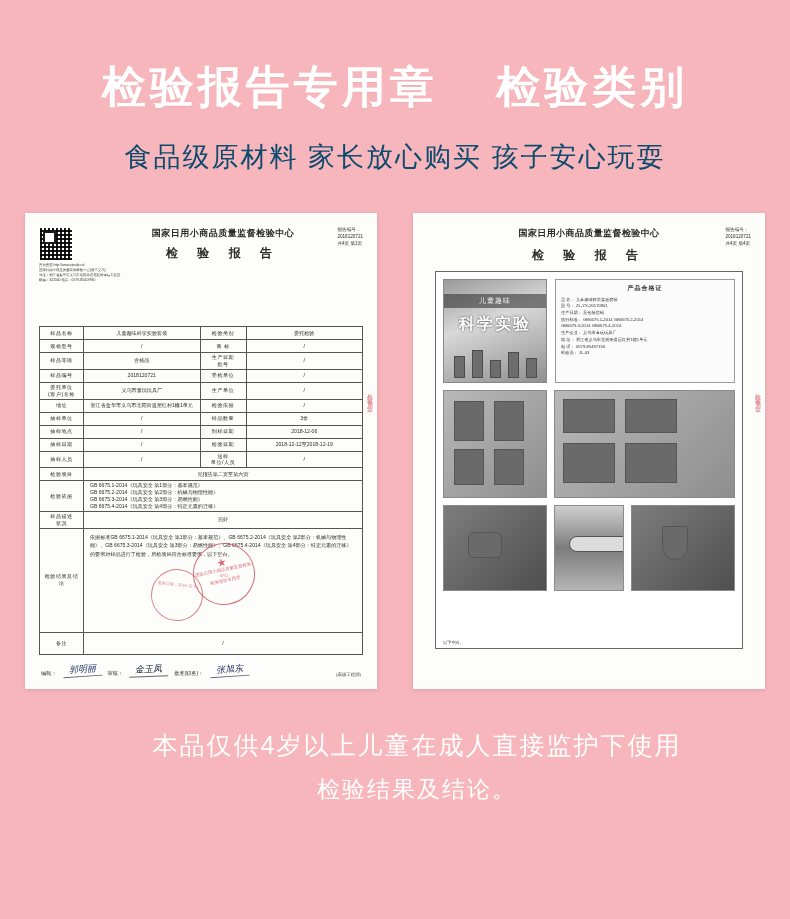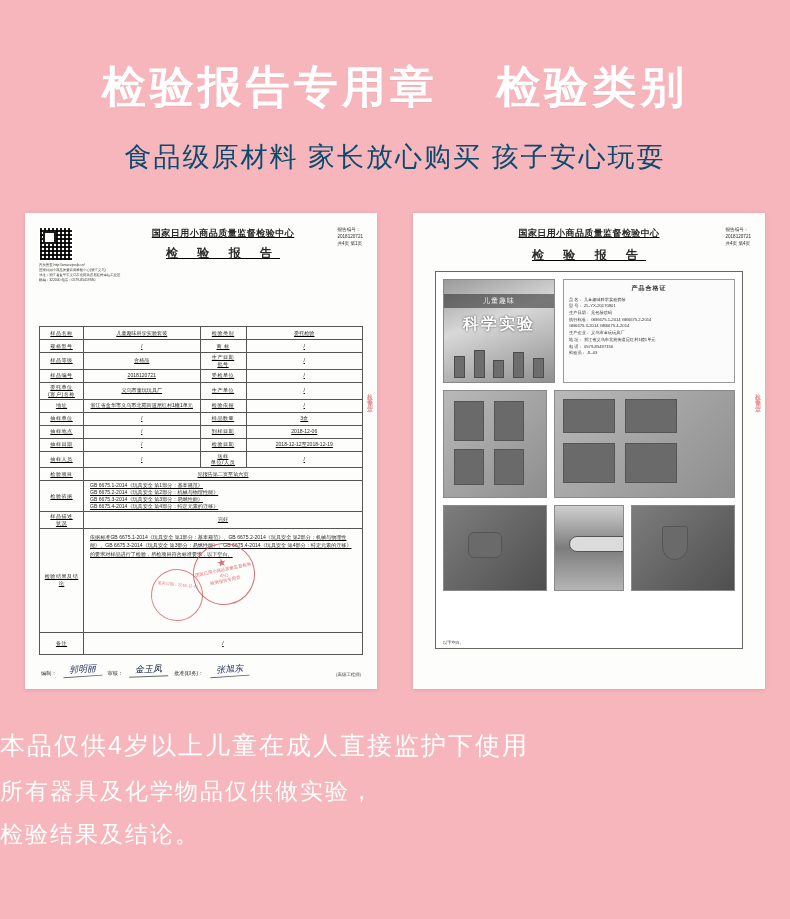--- a/index.html
+++ b/index.html
@@ -27,21 +27,20 @@
     font-size: 27px;
     letter-spacing: 2px;
     margin-top: 22px;
   }
   .docs {
     position: relative;
     margin: 38px auto 0 auto;
     width: 740px;
     display: flex;
     justify-content: space-between;
-    text-decoration: underline;
   }
   .sheet {
     background:#fdfdfb;
     width: 352px;
     height: 476px;
     position: relative;
     box-shadow: 0 1px 4px rgba(120,60,70,0.18);
     padding: 14px 14px 10px 14px;
     font-size: 5.2px;
     color:#2b2b2b;
@@ -144,21 +143,21 @@
     position:absolute; right:14px; top:14px; font-size:4.6px; line-height:1.5;
   }
   .photo-area {
     position:absolute; left: 22px; right: 22px; top: 58px; bottom: 40px;
     border: 0.7px solid #666;
     background:#fff;
     padding: 7px;
   }
   .pa-top { display:flex; gap:8px; height: 104px; }
   .pkg {
-    width: 112px; height: 100%;
+    width: 104px; height: 100%;
     background: linear-gradient(160deg,#9a9a9a,#d8d8d8 40%,#8f8f8f 100%);
     position:relative; overflow:hidden;
     border:0.5px solid #888;
   }
   .pkg .band {
     position:absolute; left:0; right:0; top: 14px; height: 14px;
     background: rgba(40,40,40,.55);
     color:#f2f2f2; font-size: 7px; text-align:center; line-height:14px; letter-spacing:1px;
   }
   .pkg .big {
@@ -194,22 +193,23 @@
   .pa-bot { display:flex; gap:7px; margin-top:7px; height: 86px; }
   .ph.dark { background: linear-gradient(135deg,#7d7d7d,#4f4f4f); }
   .ph.metal { background: linear-gradient(180deg,#cfcfcf,#7c7c7c 50%,#b5b5b5); }
   .blank-note { position:absolute; left:7px; bottom: 3px; font-size:4.2px; color:#444; }
   .r-sideseal {
     position:absolute; right: 3px; top: 176px;
     writing-mode: vertical-rl; color:#d2565f; font-size:6px; letter-spacing:3px; opacity:.8;
   }
   
   .footer {
-    text-align:left; color:#ffffff; margin-top: 40px;
+    text-align:center; color:#ffffff; margin-top: 40px;
     letter-spacing: 2px;
+    margin-left: 44px;
   }
   .footer .l1 { font-size: 25px; }
   .footer .l2 { font-size: 23px; margin-top: 14px;}
   .footer .l3 { font-size: 23px; margin-top: 12px;}
 </style>
 </head>
 <body>
 
 <div class="headline">
   <span>检验报告专用章</span>
@@ -410,15 +410,14 @@
 
       <div class="blank-note">以下空白。</div>
     </div>
 
     <div class="r-sideseal">检验专用章</div>
   </div>
 </div>
 
 <div class="footer">
   <div class="l1">本品仅供4岁以上儿童在成人直接监护下使用</div>
-  <div class="l2">所有器具及化学物品仅供做实验，</div>
   <div class="l3">检验结果及结论。</div>
 </div>
 
 </body></html>

